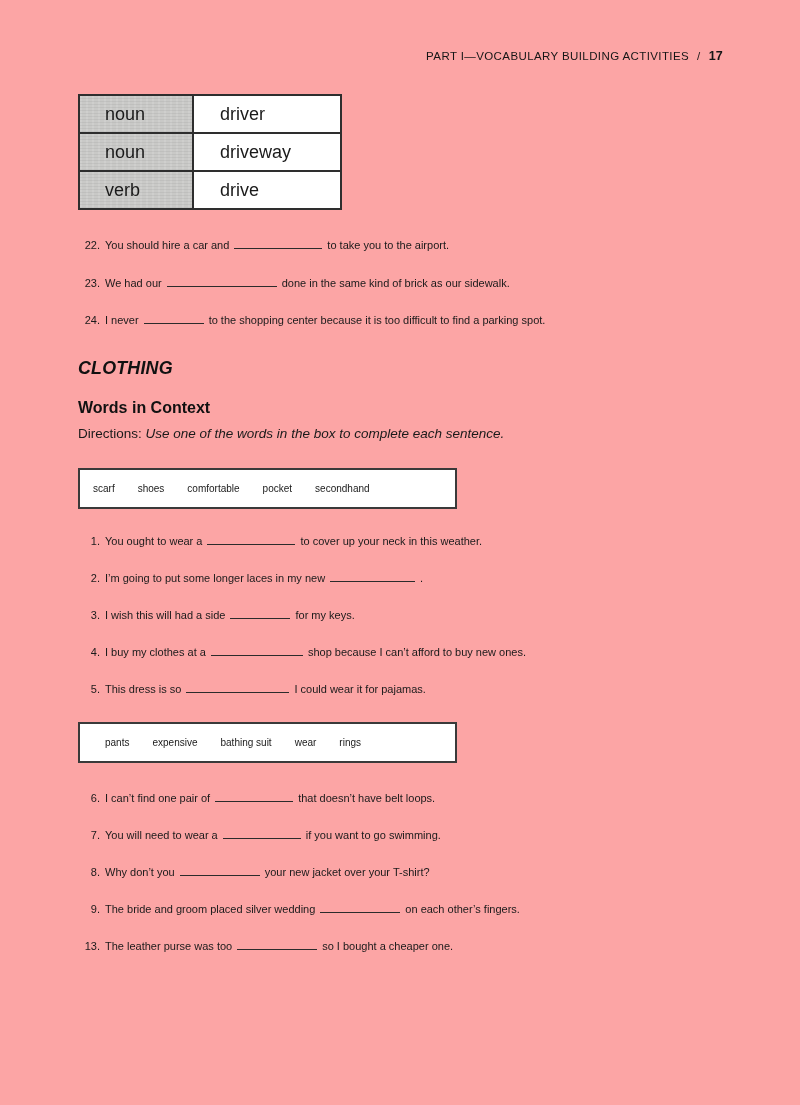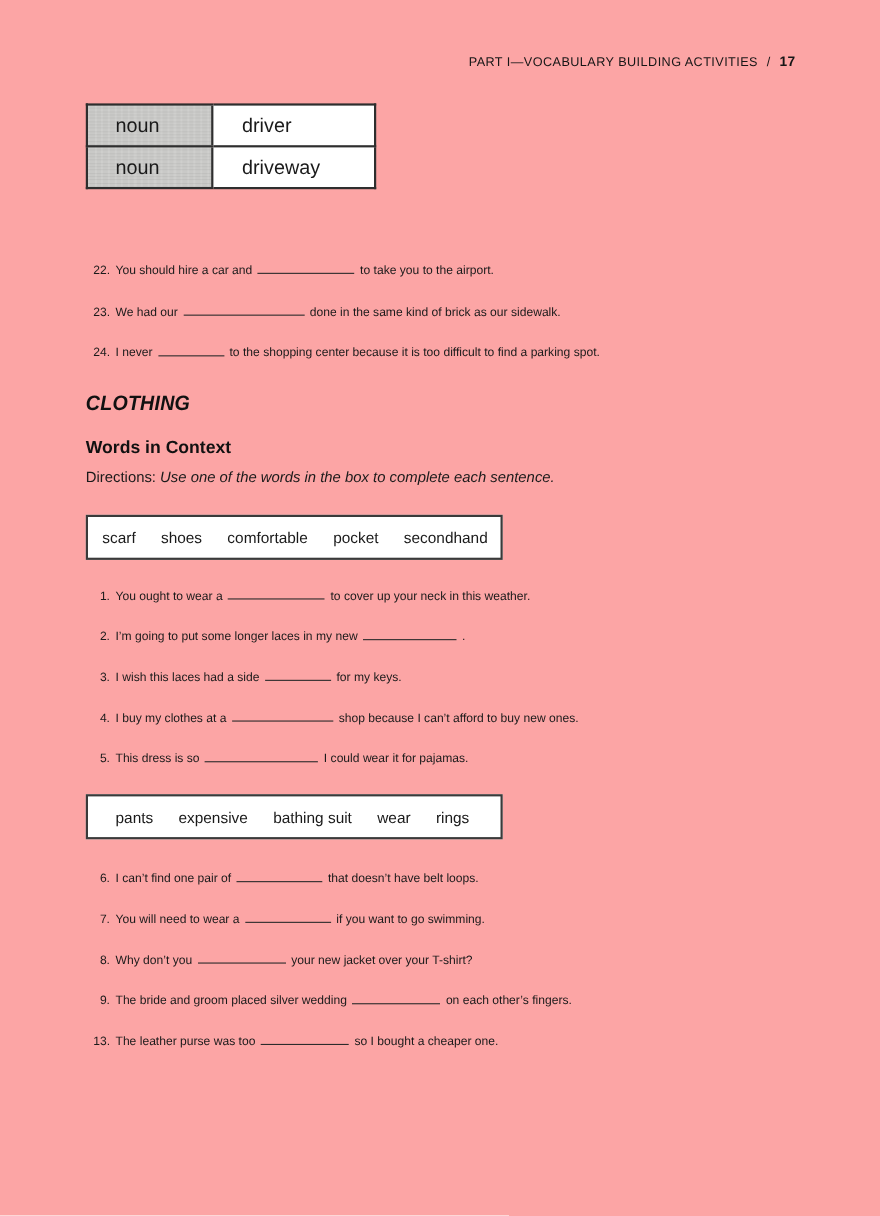--- a/index.html
+++ b/index.html
@@ -82,21 +82,21 @@
   .directions .dir-text { font-style: italic; }
 
   
   .word-box {
     position: absolute; left: 78px;
     width: 379px; height: 41px;
     border: 2px solid #3a3a3a;
     background: #fff;
     display: flex; align-items: center;
     gap: 23px;
-    font-size: 14px;
+    font-size: 10px;
     white-space: nowrap;
   }
   .word-box.box1 { top: 468px; padding-left: 13px; }
   .word-box.box2 { top: 722px; padding-left: 25px; }
 
   .drive-qs { top: 237px; }
   .drive-qs .qrow { margin-bottom: 21.5px; }
   .qs-1-5 { top: 533px; }
   .qs-6-10 { top: 790px; }
 </style>
@@ -112,20 +112,24 @@
   <table class="wf-table">
     <tbody>
       <tr>
         <td class="pos">noun</td>
         <td class="word">driver</td>
       </tr>
       <tr>
         <td class="pos">noun</td>
         <td class="word">driveway</td>
       </tr>
+      <tr>
+        <td class="pos">verb</td>
+        <td class="word">drive</td>
+      </tr>
     </tbody>
   </table>
 
   <div class="qlist drive-qs">
     <div class="qrow">
       <span class="qnum">22.</span><span>You should hire a car and</span><span class="blank" style="width:88px"></span><span>to take you to the airport.</span>
     </div>
     <div class="qrow">
       <span class="qnum">23.</span><span>We had our</span><span class="blank" style="width:110px"></span><span>done in the same kind of brick as our sidewalk.</span>
     </div>
@@ -150,21 +154,21 @@
   </div>
 
   <div class="qlist qs-1-5">
     <div class="qrow">
       <span class="qnum">1.</span><span>You ought to wear a</span><span class="blank" style="width:88px"></span><span>to cover up your neck in this weather.</span>
     </div>
     <div class="qrow">
       <span class="qnum">2.</span><span>I’m going to put some longer laces in my new</span><span class="blank" style="width:85px"></span><span>.</span>
     </div>
     <div class="qrow">
-      <span class="qnum">3.</span><span>I wish this laces had a side</span><span class="blank" style="width:60px"></span><span>for my keys.</span>
+      <span class="qnum">3.</span><span>I wish this will had a side</span><span class="blank" style="width:60px"></span><span>for my keys.</span>
     </div>
     <div class="qrow">
       <span class="qnum">4.</span><span>I buy my clothes at a</span><span class="blank" style="width:92px"></span><span>shop because I can’t afford to buy new ones.</span>
     </div>
     <div class="qrow">
       <span class="qnum">5.</span><span>This dress is so</span><span class="blank" style="width:103px"></span><span>I could wear it for pajamas.</span>
     </div>
   </div>
 
   <div class="word-box box2">

